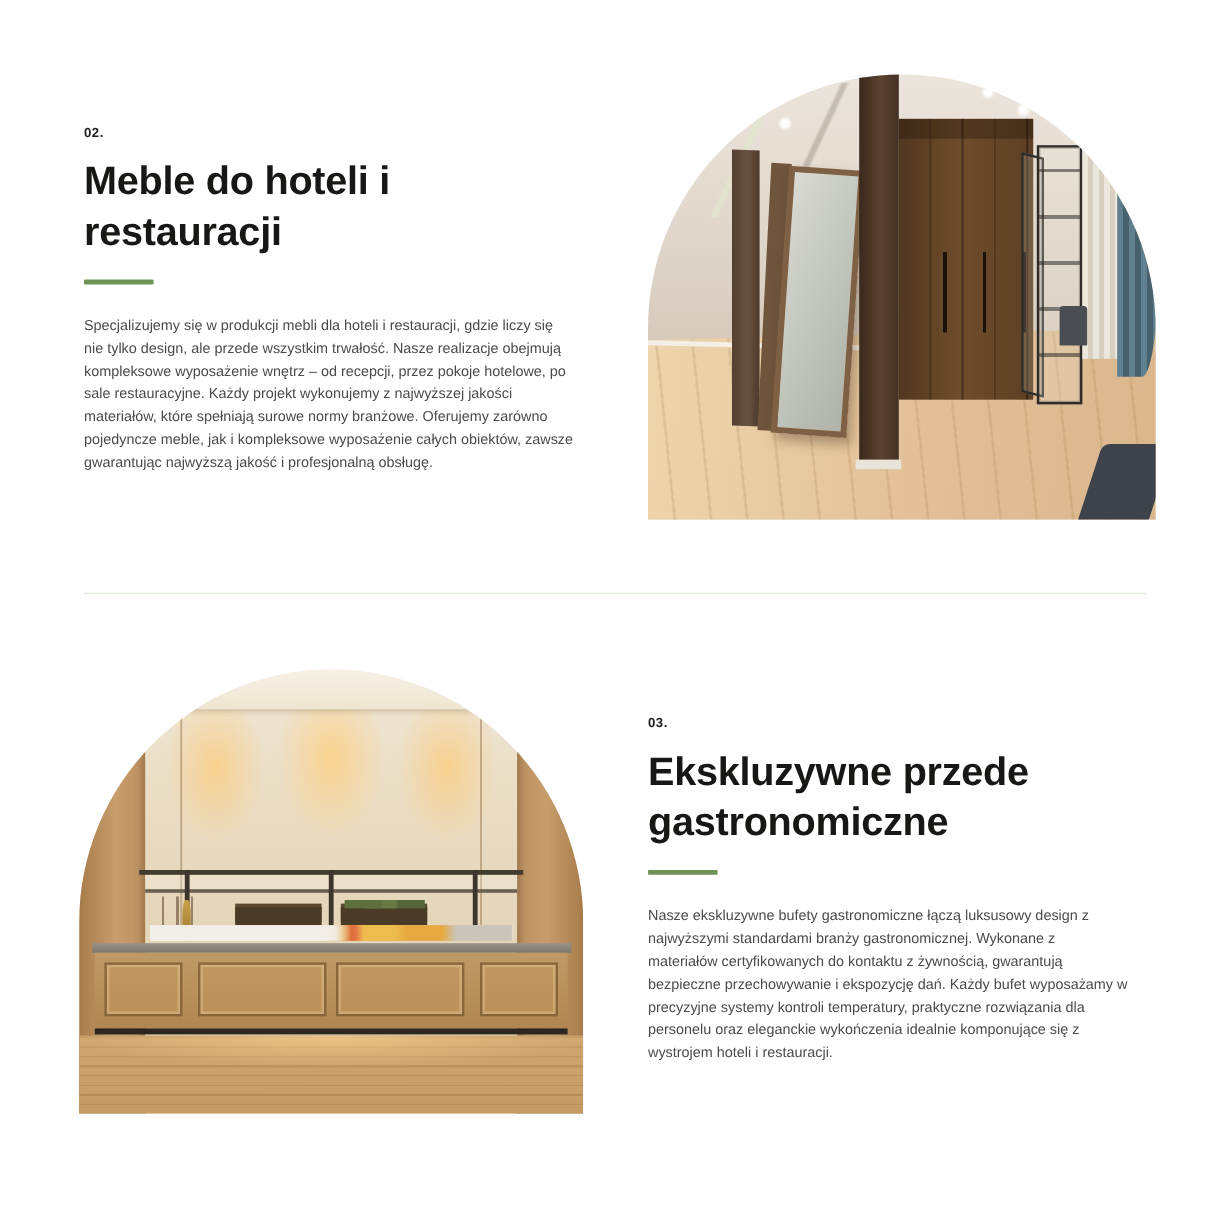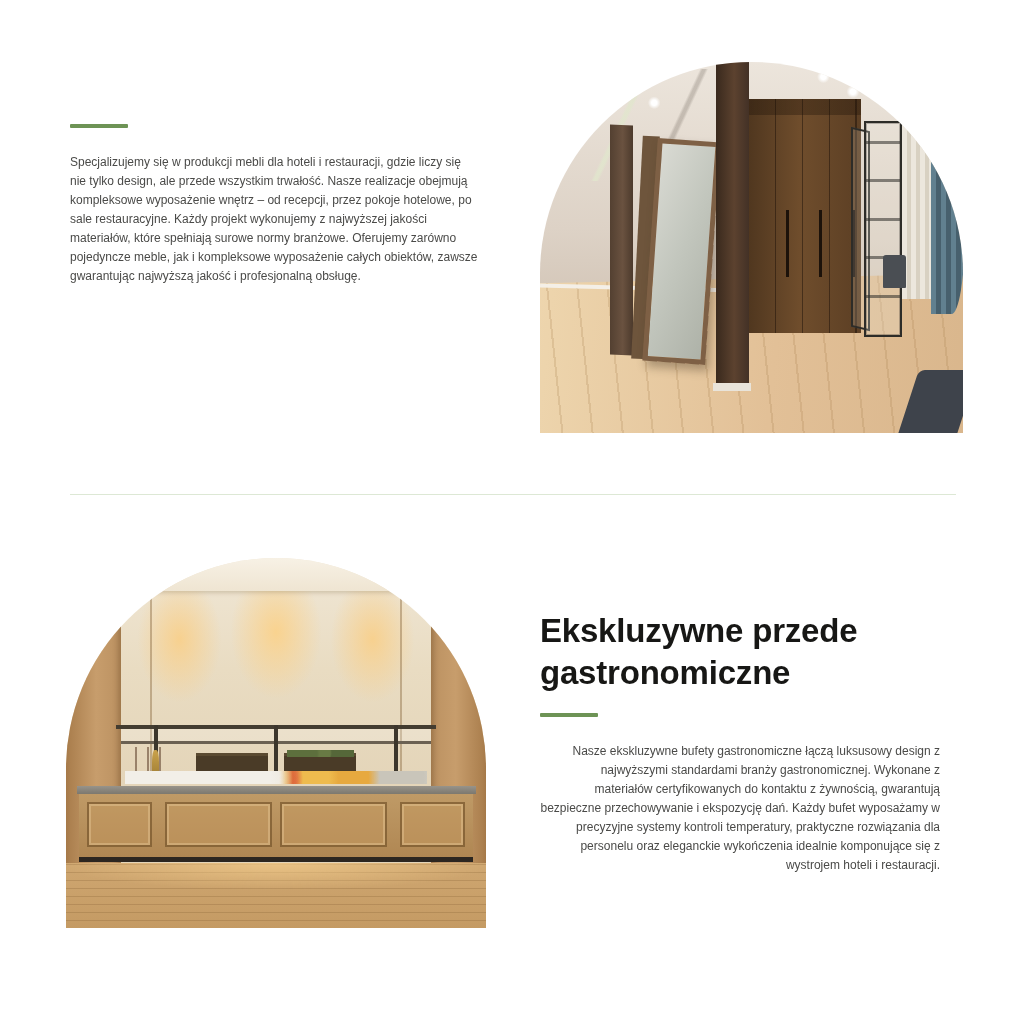--- a/index.html
+++ b/index.html
@@ -8,21 +8,21 @@
   .page { position:relative; width:1024px; height:1024px; background:#ffffff; overflow:hidden; margin:0 auto; }
 
   
   .text-col { position:absolute; }
   .text-col-1 { left:70px; top:105px; width:412px; }
   .text-col-2 { left:540px; top:597px; width:424px; }
   .sec-num { font-size:11px; font-weight:700; color:#20201e; letter-spacing:.4px; }
   .sec-title { margin-top:13px; font-size:33px; line-height:42px; font-weight:800; color:#171715; letter-spacing:-.2px; max-width:395px; }
   .accent-line { width:58px; height:4px; margin-top:19px; border-radius:1px; }
   .sec-body { margin-top:25px; font-size:12px; line-height:19px; color:#4a4a48; max-width:410px; }
-  .text-col-2 .sec-body { max-width:400px;text-align:right; }
+  .text-col-2 .sec-body { max-width:400px; }
 
   
   .divider { position:absolute; left:70px; top:494px; width:886px; height:1px; }
 
   
   .arch-img { position:absolute; overflow:hidden; border-radius:50% 50% 0 0 / 57% 57% 0 0; }
   .arch-img * { position:absolute; }
   .img-hotel { left:540px; top:62px; width:423px; height:371px; }
   .img-buffet { left:66px; top:558px; width:420px; height:370px; }
 
@@ -145,20 +145,22 @@
       repeating-linear-gradient(0deg, rgba(125,88,45,.25) 0 1px, transparent 1px 8px),
       linear-gradient(180deg,#cfa771 0%,#c49a63 100%);
   }
 </style>
 </head>
 <body>
 
 <div class="page">
 
   <div class="text-col text-col-1">
+    <div class="sec-num">02.</div>
+    <h2 class="sec-title">Meble do hoteli i restauracji</h2>
     <div class="accent-line" style="background: rgb(109, 147, 85);"></div>
     <p class="sec-body">Specjalizujemy się w produkcji mebli dla hoteli i restauracji, gdzie liczy się nie tylko design, ale przede wszystkim trwałość. Nasze realizacje obejmują kompleksowe wyposażenie wnętrz – od recepcji, przez pokoje hotelowe, po sale restauracyjne. Każdy projekt wykonujemy z najwyższej jakości materiałów, które spełniają surowe normy branżowe. Oferujemy zarówno pojedyncze meble, jak i kompleksowe wyposażenie całych obiektów, zawsze gwarantując najwyższą jakość i profesjonalną obsługę.</p>
   </div>
 
   <div class="arch-img img-hotel">
     <div class="h-wall"></div>
     <div class="h-cove"></div>
     <div class="h-spots"></div>
     <div class="h-floor"></div>
     <div class="h-skirt"></div>
@@ -203,18 +205,19 @@
     <div class="b-cabinet"></div>
     <div class="b-cpanel b-cp1"></div>
     <div class="b-cpanel b-cp2"></div>
     <div class="b-cpanel b-cp3"></div>
     <div class="b-cpanel b-cp4"></div>
     <div class="b-under"></div>
     <div class="b-floor"></div>
   </div>
 
   <div class="text-col text-col-2">
+    <div class="sec-num">03.</div>
     <h2 class="sec-title">Ekskluzywne przede gastronomiczne</h2>
     <div class="accent-line" style="background: rgb(109, 147, 85);"></div>
     <p class="sec-body">Nasze ekskluzywne bufety gastronomiczne łączą luksusowy design z najwyższymi standardami branży gastronomicznej. Wykonane z materiałów certyfikowanych do kontaktu z żywnością, gwarantują bezpieczne przechowywanie i ekspozycję dań. Każdy bufet wyposażamy w precyzyjne systemy kontroli temperatury, praktyczne rozwiązania dla personelu oraz eleganckie wykończenia idealnie komponujące się z wystrojem hoteli i restauracji.</p>
   </div>
 
 </div>
 
 </body></html>

